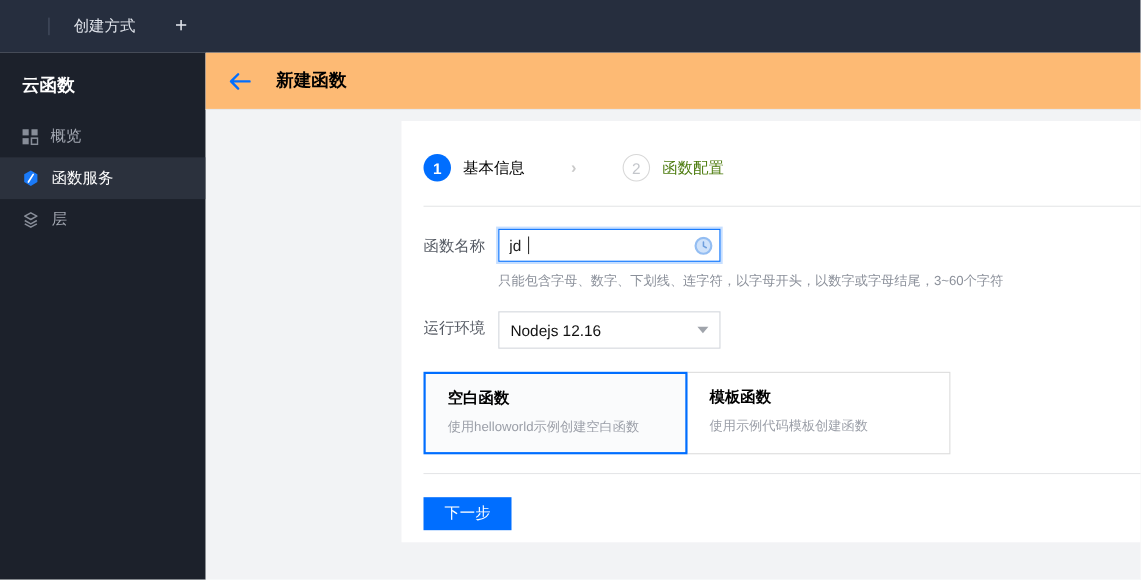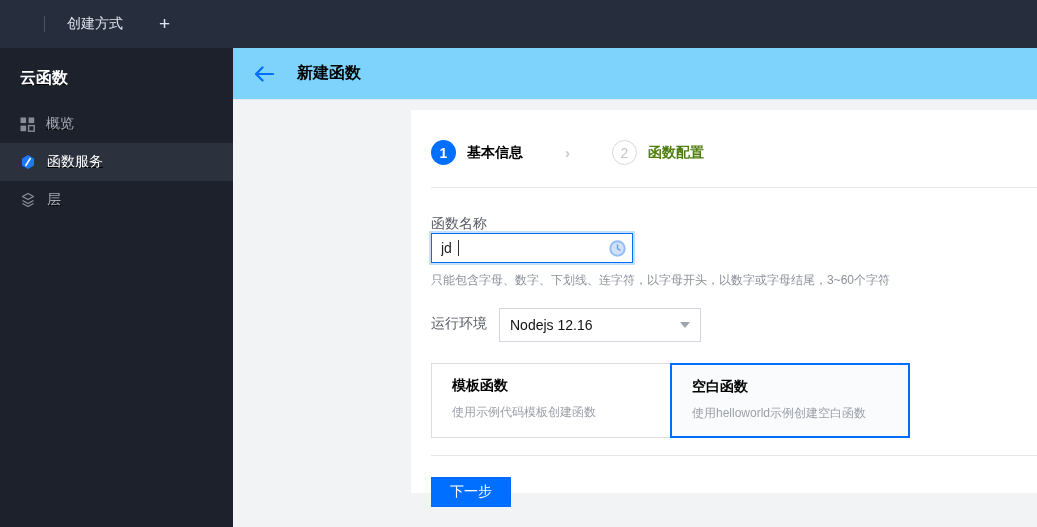--- a/index.html
+++ b/index.html
@@ -12,61 +12,61 @@
   .brand-name { font-size:18px; font-weight:bold; letter-spacing:1px; color:#fff; }
   .topnav { display:flex; align-items:center; margin-left:36px; font-size:14px; }
   .topnav-item { color:#dfe3ea; padding:0 14px; height:48px; display:flex; align-items:center; gap:6px; cursor:pointer; }
   .topnav-divider { width:1px; height:16px; background:#4a5366; margin:0 8px; }
   .topnav-plus { color:#dfe3ea; font-size:19px; margin-left:12px; padding:0 10px; cursor:pointer; }
 
   
   .layout { display:flex; height:479px; }
 
   
-  .sidebar { width:233px; background:#1c212b; flex:none;text-decoration:underline; }
+  .sidebar { width:187px; background:#1c212b; flex:none; }
   .sidebar-title { color:#fff; font-size:16px; font-weight:bold; padding:20px 20px 16px; }
   .side-item { height:38px; display:flex; align-items:center; gap:11px; padding:0 20px;
     font-size:14px; color:#a5aab4; cursor:pointer; }
   .side-item.selected { background:#2b313d; color:#fff; }
 
   
   .main { flex:1; display:flex; flex-direction:column; background:#f2f3f5; }
-  .page-header { height:52px; background:#7dd3fc; display:flex; align-items:center;
+  .page-header { height:52px; background:#fdba74; display:flex; align-items:center;
     border-bottom:1px solid #e7e8ea; flex:none;font-family:Liberation Serif, serif; }
   .back-arrow { margin-left:21px; cursor:pointer; display:flex; align-items:center; }
   .page-title { font-size:16px; font-weight:bold; color:#000; margin-left:23px; }
 
   .content { flex:1; padding:10px 0 0 178px; }
   .card { background:#fff; height:383px; }
 
   
   .steps { display:flex; align-items:center; padding:30px 20px 22px; }
   .step-circle { width:25px; height:25px; border-radius:50%; display:flex; align-items:center;
     justify-content:center; font-size:14px; flex:none; }
   .step-circle.active { background:#006eff; color:#fff; font-weight:bold; }
   .step-circle.inactive { background:#fff; border:1px solid #d8d8d8; color:#c3c6cb; }
-  .step-label { font-size:14px; font-weight:bold; margin-left:11px; }
+  .step-label { font-size:14px; font-weight:normal; margin-left:11px; }
   .step-label.active { color:#000; }
   .step-label.inactive { color:#4d7c0f; }
   .step-chevron { color:#c9c9c9; font-size:15px; font-weight:bold; margin:0 42px; }
 
   .hr { height:1px; background:#e5e6e8; margin-left:20px; }
 
   
   .form { padding:20px; }
   .form-row { display:flex; }
   .form-label { width:68px; min-width:68px; font-size:14px; color:#565b64; padding-top:7px; }
   .input-wrap { position:relative; width:202px; }
   .name-input { width:202px; height:30px; border:1px solid #006eff;
     box-shadow:0 0 0 2px rgba(0,110,255,0.22); padding:0 30px 0 9px; font-size:14px; color:#222;
     outline:none; font-family:inherit; }
   .fake-caret { position:absolute; left:27px; top:7px; width:1px; height:16px; background:#333; }
   .clock-icon { position:absolute; right:7px; top:7px; line-height:0; }
   .hint { font-size:12px; color:#8b909a; margin-top:9px; }
-  .row-name { margin-bottom:19px;flex-direction:column; }
+  .row-name { margin-bottom:19px; }
   .row-runtime { margin-bottom:21px; }
   .select-box { width:202px; height:30px; border:1px solid #d4d7dd; background:#fff; display:flex;
     align-items:center; justify-content:space-between; padding:16px 10px; font-size:14px; color:#111;
     cursor:pointer; }
   .select-caret { width:0; height:0; border-left:5px solid transparent; border-right:5px solid transparent;
     border-top:6px solid #a0a4ab; }
 
   .method-cards { display:flex; }
   .method-card { width:240px; height:75px; border:1px solid #dddddd; background:#fff;
     padding:13px 20px; cursor:pointer; }
@@ -174,28 +174,28 @@
           <div class="form-row row-runtime">
             <div class="form-label">运行环境</div>
             <div class="select-box">
               <span>Nodejs 12.16</span>
               <span class="select-caret"></span>
             </div>
           </div>
 
           <div class="form-row">
             <div class="method-cards">
+              <div class="method-card selected">
+                <div class="method-title">空白函数</div>
+                <div class="method-desc">使用helloworld示例创建空白函数</div>
+              </div>
               <div class="method-card">
                 <div class="method-title">模板函数</div>
                 <div class="method-desc">使用示例代码模板创建函数</div>
               </div>
-              <div class="method-card selected">
-                <div class="method-title">空白函数</div>
-                <div class="method-desc">使用helloworld示例创建空白函数</div>
-              </div>
             </div>
           </div>
 
         </div>
         <div class="hr"></div>
 
         <div class="footer">
           <button class="next-btn">下一步</button>
         </div>
 

